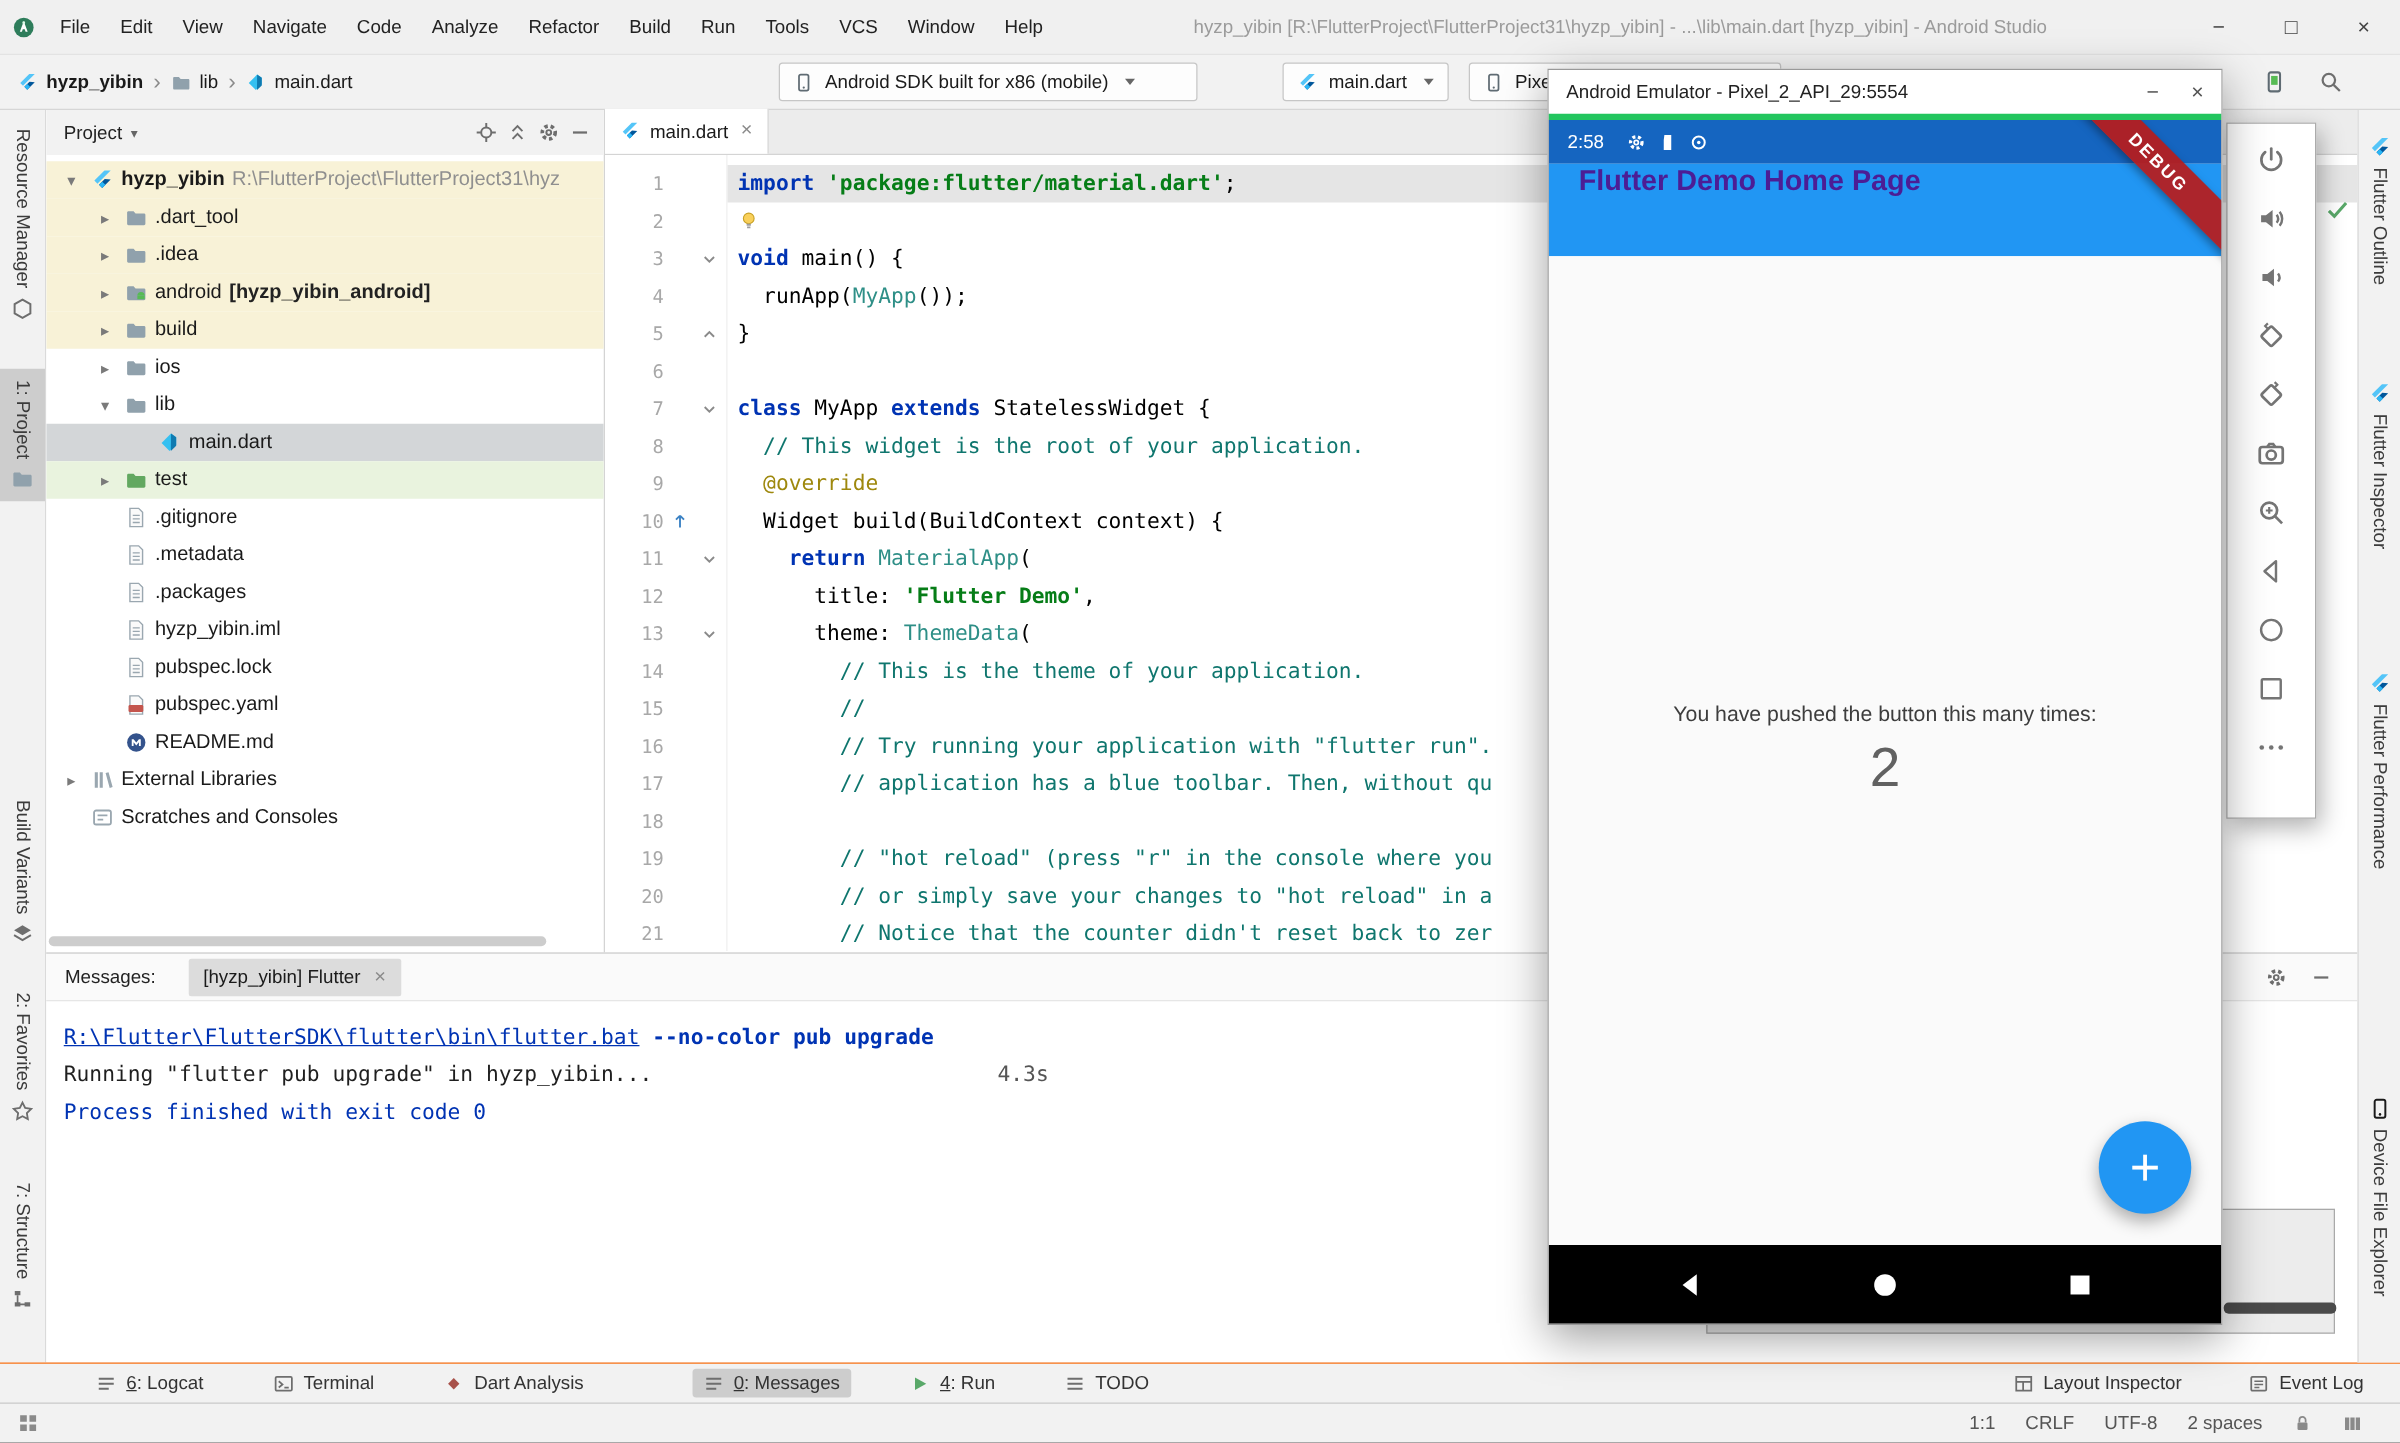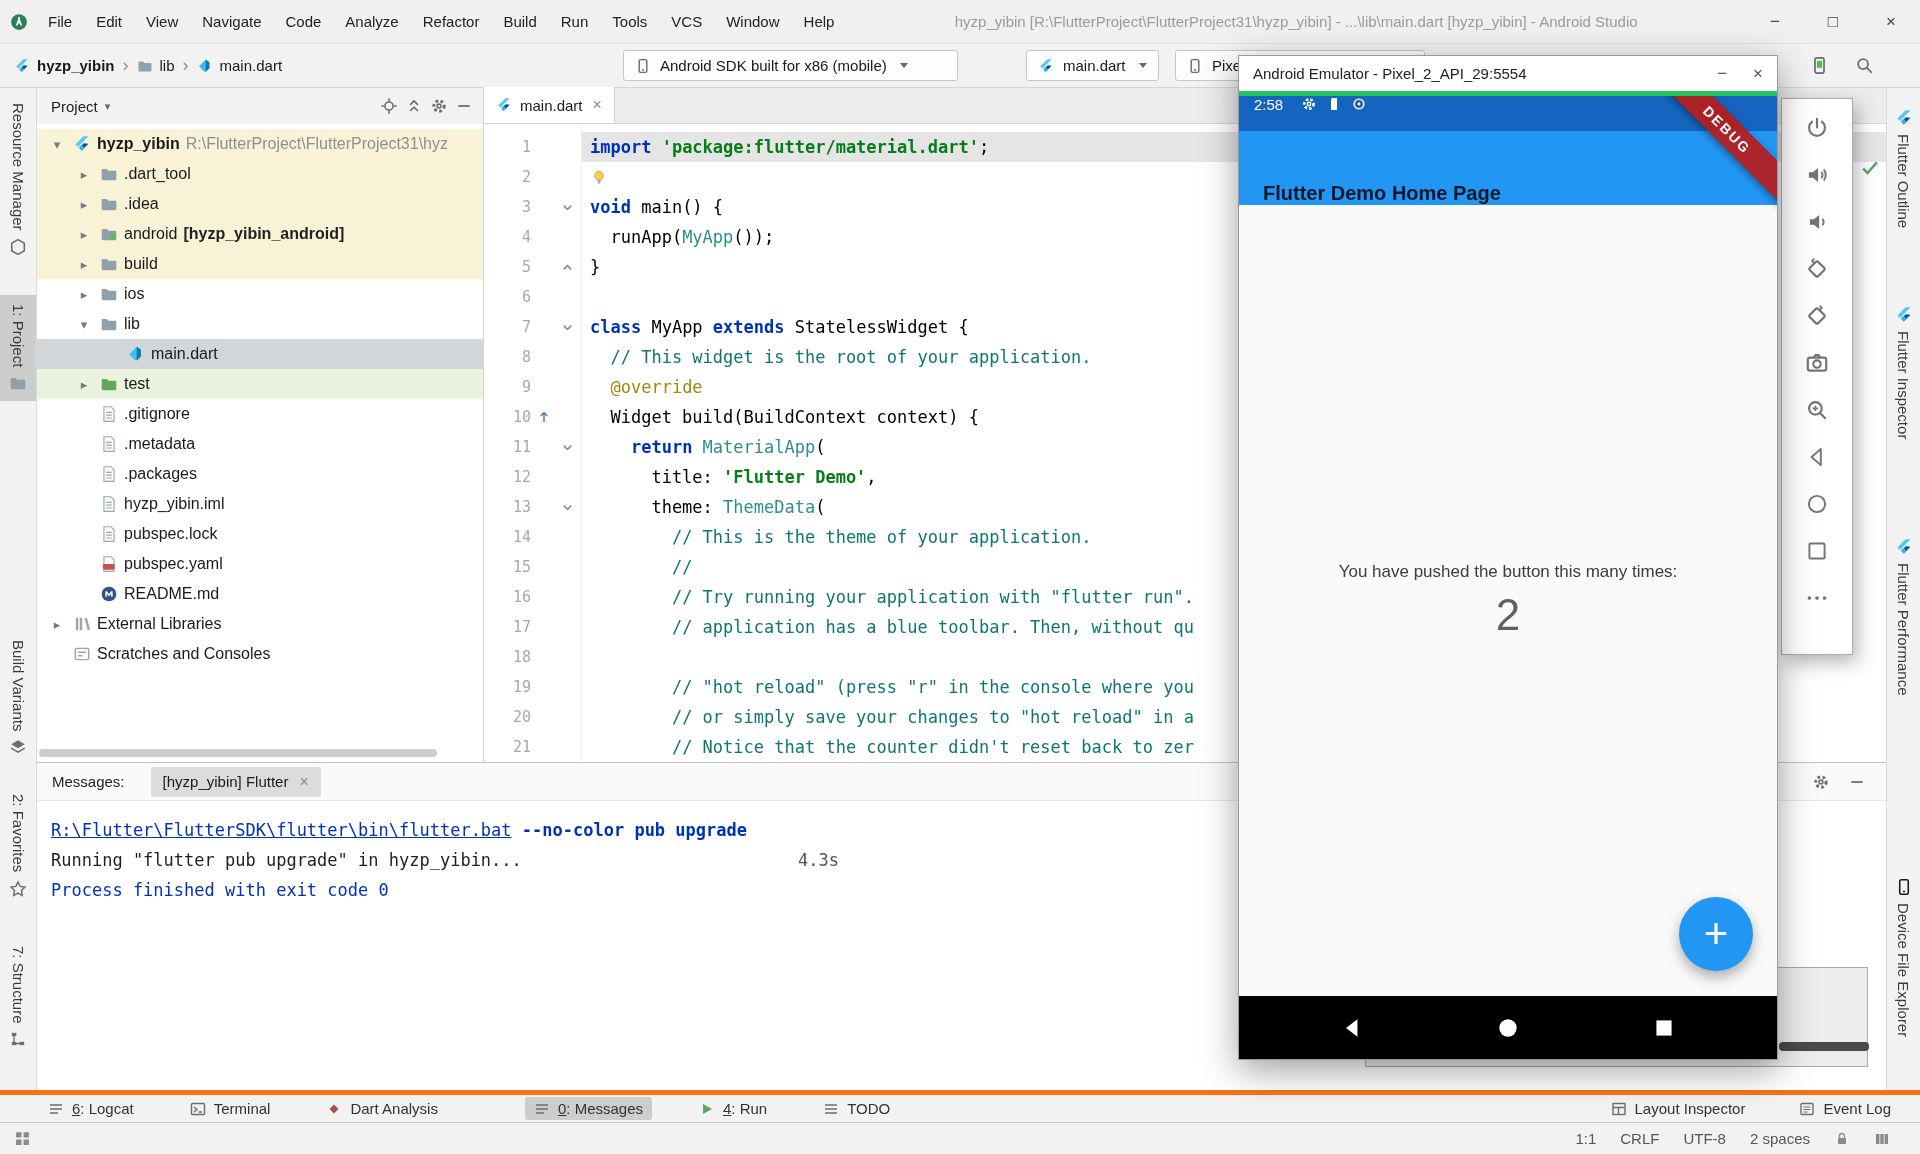--- a/index.html
+++ b/index.html
@@ -107,42 +107,42 @@
   .cl-info{color:#0033b3}
   .duration{position:absolute;left:747px;top:0;color:#555}
 
   
   #ghost-panel{position:absolute;left:1365px;top:967px;width:503px;height:100px;background:#ececec;
                border:1px solid #a9a9a9;z-index:5}
   #ghost-panel .frag{position:absolute;left:413px;top:74px;width:90px;height:9px;background:#4a4a4a;border-radius:4px}
 
   
   #bottombar{position:absolute;left:0;top:1090px;width:1920px;height:32px;background:#f2f2f2;
-             border-top:5px solid #f97316;display:flex;align-items:center;padding:0 20px 0 39px;gap:38px;color:#333}
+             border-top:1px solid #f97316;display:flex;align-items:center;padding:0 20px 0 68px;gap:38px;color:#333}
   .bb-item{display:flex;align-items:center;gap:8px;padding:3px 9px;border-radius:3px;cursor:pointer;white-space:nowrap}
   .bb-item.active{background:#cdcdcd}
   #bb-left{display:flex;gap:38px;align-items:center}
   #bb-left .bb-item:nth-child(4){margin-left:40px}
   #bb-right{margin-left:auto;display:flex;gap:36px;align-items:center}
   #statusbar{position:absolute;left:0;top:1122px;width:1920px;height:32px;background:#f2f2f2;
              border-top:1px solid #c9c9c9;display:flex;align-items:center;padding:0 30px 0 14px;color:#555}
   .sb-right{margin-left:auto;display:flex;gap:24px;align-items:center;white-space:nowrap}
 
   
   #emulator{position:absolute;left:1238px;top:55px;width:540px;height:1005px;background:#fff;
             border:1px solid #999;box-shadow:0 10px 34px rgba(0,0,0,.38);z-index:30;display:flex;flex-direction:column}
   .em-titlebar{height:40px;display:flex;align-items:center;padding:0 14px;font-size:15px;color:#222;
                background:#fff;border-bottom:5px solid #22c55e;flex:none}
   #em-controls{margin-left:auto;display:flex;gap:26px;color:#555;font-size:17px}
   .em-screen{position:relative;flex:1;display:flex;flex-direction:column;overflow:hidden}
-  .em-status{height:35px;background:#1565c0;display:flex;align-items:flex-start;color:#fff;padding:0 15px;
+  .em-status{height:35px;background:#1565c0;display:flex;align-items:center;color:#fff;padding:0 15px;
              gap:2px;font-size:15px;flex:none}
   #em-status-icons{display:flex;gap:9px;margin-left:16px;color:#fff}
-  .em-appbar{height:74px;background:#2196f3;display:flex;align-items:flex-end;padding:0 24px;color:#0f172a;
-             font-size:20px;font-weight:bold;flex:none}
+  .em-appbar{height:74px;background:#2196f3;display:flex;align-items:flex-start;padding:0 24px;color:#4c1d95;
+             font-size:23px;font-weight:bold;flex:none}
   .em-body{flex:1;background:#fafafa;display:flex;flex-direction:column;align-items:center;
            justify-content:center;gap:8px}
   .em-push-text{font-size:17px;color:#3d3d3d}
   .em-counter{font-size:44px;color:#616161}
   .em-nav{height:63px;background:#000;display:flex;align-items:center;justify-content:space-between;
           padding:0 100px;flex:none}
   .em-nav .icn{width:26px;height:26px}
   .em-fab{position:absolute;right:24px;bottom:88px;width:74px;height:74px;border-radius:50%;background:#2196f3;
           color:#fff;display:flex;align-items:center;justify-content:center;font-size:42px;font-weight:300;
           box-shadow:0 6px 14px rgba(0,0,0,.32);cursor:pointer}

